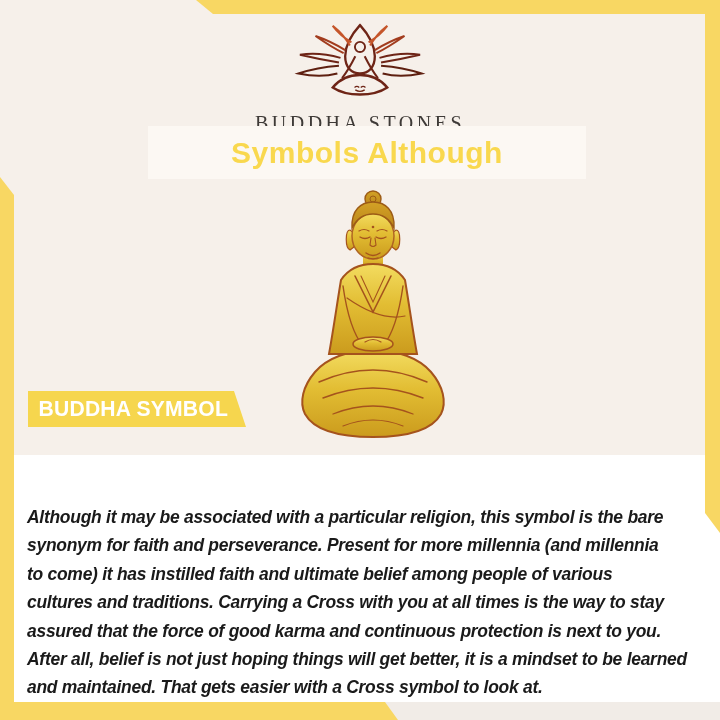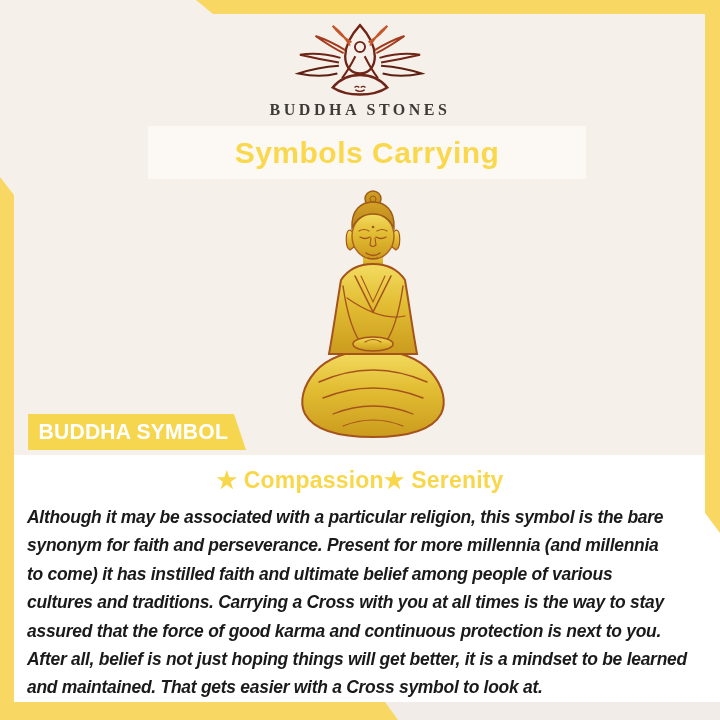--- a/index.html
+++ b/index.html
@@ -19,39 +19,39 @@
   .frame-left{left:0;top:177px;width:14px;height:543px;clip-path:polygon(0 0,100% 18px,100% 100%,0 100%);}
   .frame-bottom{left:0;bottom:0;width:398px;height:18px;clip-path:polygon(0 0,385px 0,398px 100%,0 100%);}
   
   .logo-wrap{position:absolute;left:0;top:22px;width:720px;text-align:center;}
   .logo-svg{display:block;margin:0 auto;width:164px;height:78px;}
   .lotus-dark{stroke:var(--logo-maroon);fill:none;}
   .lotus-orange{stroke:var(--logo-orange);fill:none;}
   .lotus-mid{stroke:#a23c1e;fill:none;}
   .lotus-deep{stroke:#5e1f10;fill:none;}
   .wordmark{
-    position:absolute;left:0;top:101px;width:720px;text-align:center;
-    font-family:"Liberation Serif",serif;font-size:16px;font-weight:700;
+    position:absolute;left:0;top:112px;width:720px;text-align:center;
+    font-family:"Liberation Serif",serif;font-size:20px;font-weight:400;
     letter-spacing:3.5px;color:var(--wordmark-gray);
   }
   
   .title-band{
     position:absolute;left:148px;top:126px;width:438px;height:53px;
     background:var(--band-cream);
   }
   .title-band .title-text{
     display:block;width:100%;text-align:center;line-height:53px;
     font-size:30px;font-weight:700;color:var(--title-yellow);letter-spacing:0.5px;
   }
   
   .statue-svg{position:absolute;left:287px;top:186px;width:172px;height:256px;}
   .st-line{stroke:var(--statue-line);fill:none;stroke-linecap:round;}
   
   .badge{
-    position:absolute;left:28px;top:414px;width:218px;height:36px;
+    position:absolute;left:28px;top:391px;width:218px;height:36px;
     background:var(--badge-yellow);
     clip-path:polygon(0 0,206px 0,218px 100%,0 100%);
   }
   .badge .badge-text{
     display:block;padding-left:11px;line-height:36px;font-size:22px;font-weight:700;
     color:#ffffff;letter-spacing:0.2px;transform:scaleX(0.96);transform-origin:0 50%;
     white-space:nowrap;
   }
   
   .props-line{
@@ -97,21 +97,21 @@
 
       <path class="lotus-orange" stroke-width="2.6" d="M96 26 Q110 18 120 5 Q106 16 98 30"></path>
       <path class="lotus-mid" stroke-width="2.6" d="M104 36 Q124 24 142 18 Q122 32 106 40"></path>
       <path class="lotus-dark" stroke-width="2.6" d="M110 46 Q138 38 162 42 Q136 48 112 52"></path>
       <path class="lotus-deep" stroke-width="2.6" d="M112 56 Q140 58 164 66 Q136 72 114 66"></path>
     </svg>
   </div>
   <div class="wordmark">BUDDHA STONES</div>
 
   <div class="title-band">
-    <span class="title-text">Symbols Carrying</span>
+    <span class="title-text">Symbols Although</span>
   </div>
 
   <svg class="statue-svg" viewBox="0 0 172 256">
     <defs>
       <linearGradient id="gold" x1="0" y1="0" x2="0" y2="1">
         <stop offset="0" stop-color="#F3DC60"></stop>
         <stop offset="0.45" stop-color="#E2BD33"></stop>
         <stop offset="1" stop-color="#CB9B1D"></stop>
       </linearGradient>
       <linearGradient id="goldHair" x1="0" y1="0" x2="0" y2="1">
@@ -152,21 +152,20 @@
     <path class="st-line" stroke-width="1.1" d="M84 52 L83 59 Q86 62 89 59 L88 52"></path>
     <path class="st-line" stroke-width="1.3" d="M79 67 Q86 72 93 67"></path>
     <path class="st-line" stroke-width="1" d="M81 72 Q86 74 91 72"></path>
     <circle cx="86" cy="41" r="1.3" fill="#A5531D"></circle>
   </svg>
 
   <div class="badge">
     <span class="badge-text">BUDDHA SYMBOL</span>
   </div>
 
-  <div class="props-line">★ Compassion★ Serenity</div>
 
   <div class="description">
     <div class="para-line">Although it may be associated with a particular religion, this symbol is the bare</div>
     <div class="para-line">synonym for faith and perseverance. Present for more millennia (and millennia</div>
     <div class="para-line">to come) it has instilled faith and ultimate belief among people of various</div>
     <div class="para-line">cultures and traditions. Carrying a Cross with you at all times is the way to stay</div>
     <div class="para-line">assured that the force of good karma and continuous protection is next to you.</div>
     <div class="para-line">After all, belief is not just hoping things will get better, it is a mindset to be learned</div>
     <div class="para-line">and maintained. That gets easier with a Cross symbol to look at.</div>
   </div>

